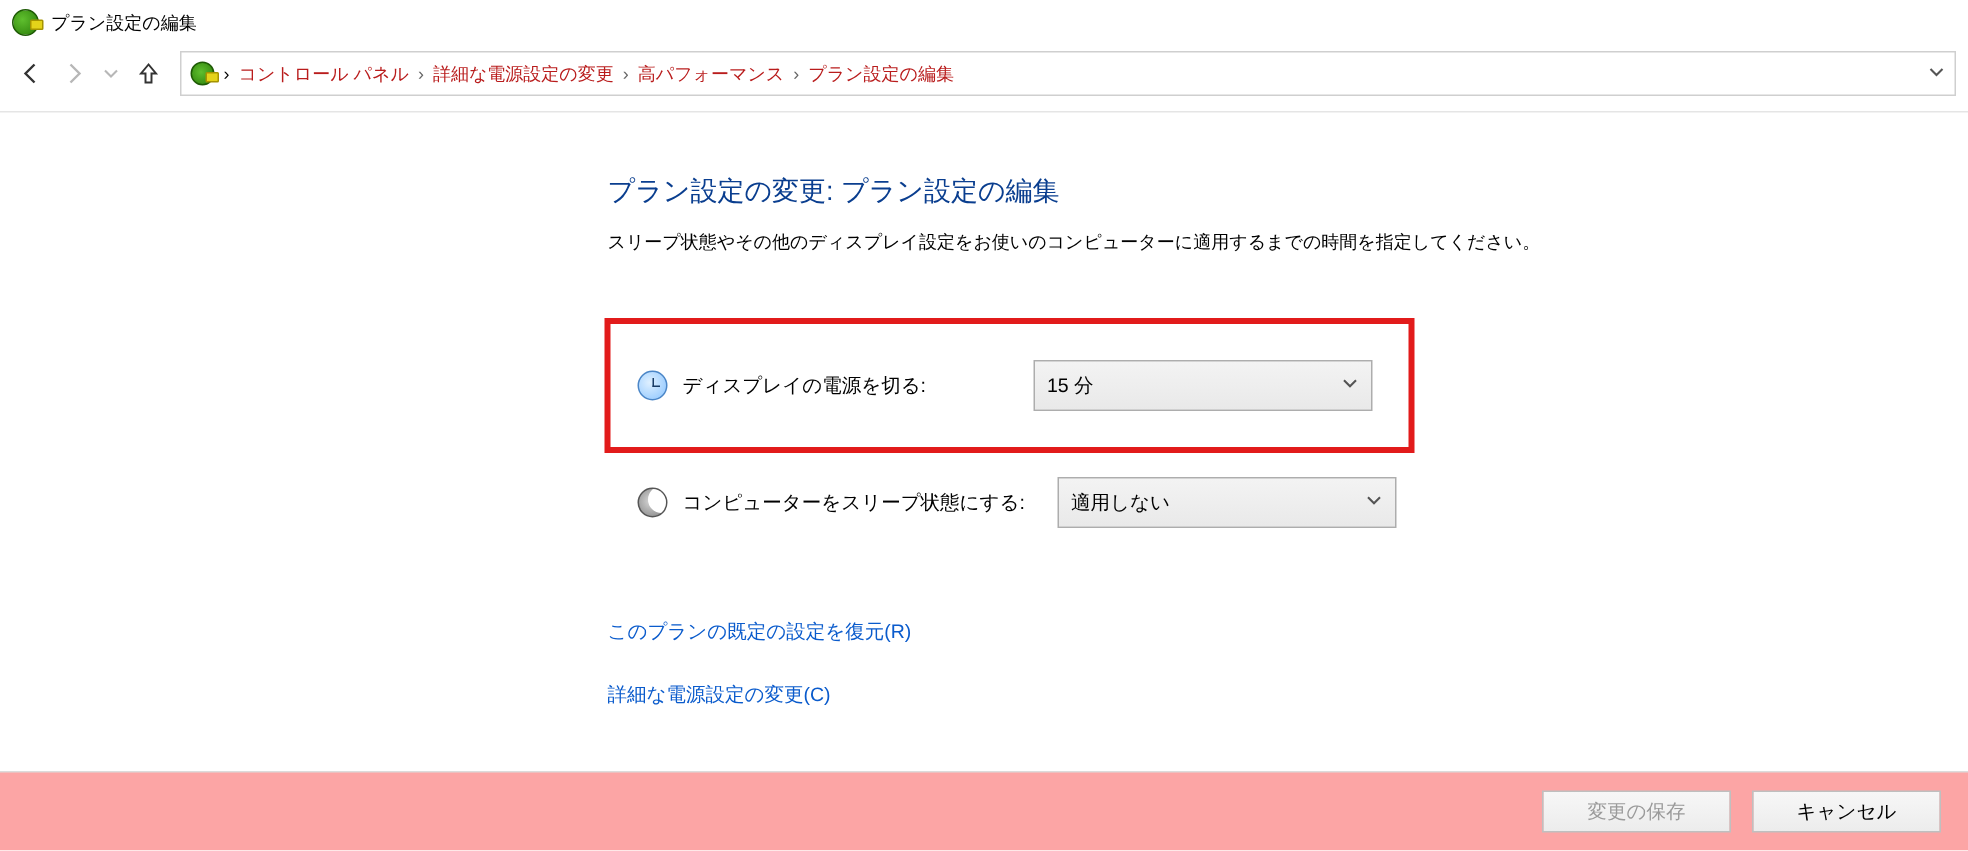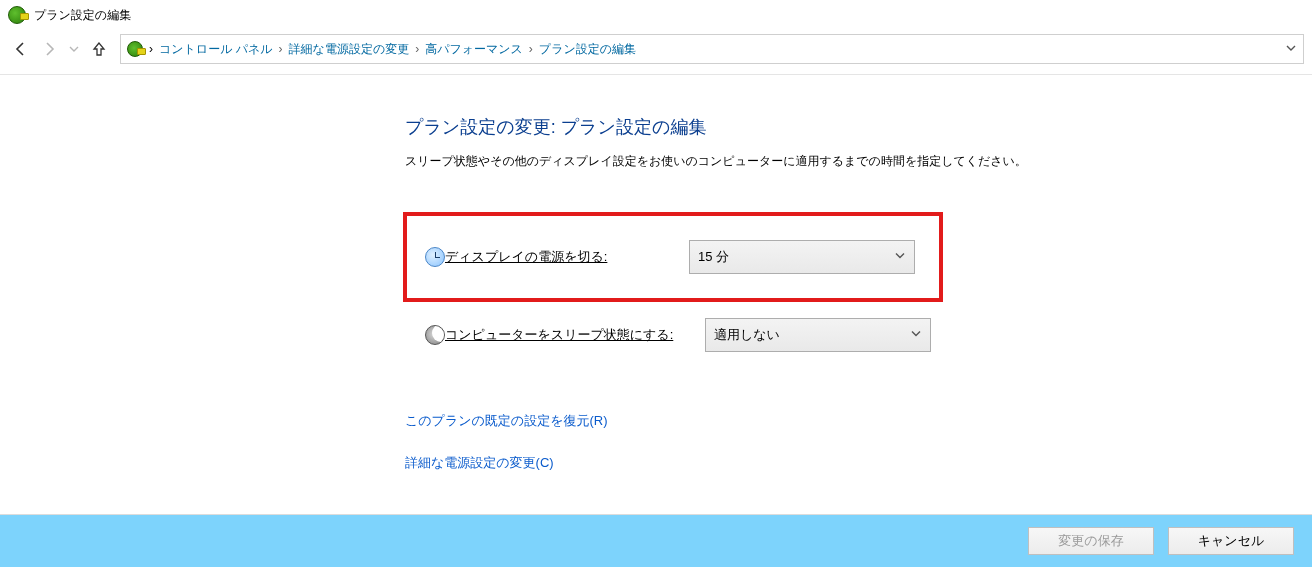--- a/index.html
+++ b/index.html
@@ -36,21 +36,21 @@
     display: flex;
     align-items: center;
     border: 1px solid #cfcfcf;
     height: 30px;
     padding: 0 6px;
     background: #fff;
     gap: 6px;
   }
   .addr .crumb { display:flex; align-items:center; gap:6px; }
   .addr .crumb span.sep { color:#666; }
-  .addr .crumb a { color:#0369a1; text-decoration:none; }
+  .addr .crumb a { color:#b91c1c; text-decoration:none; }
   .addr .expand { margin-left:auto; color:#666; }
   .content {
     padding: 40px 0 0 405px;
   }
   .heading {
     color: #0a3e8f;
     font-size: 18px;
     font-weight: 400;
     margin-bottom: 14px;
   }
@@ -64,41 +64,41 @@
     width: 540px;
     padding: 24px 0 24px 18px;
     margin-left: -2px;
     margin-bottom: 16px;
   }
   .setting-row {
     display: flex;
     align-items: center;
     gap: 12px;
   }
-  .setting-row .lbl { font-size: 13px; width: 252px; display:flex; align-items:center; text-decoration:underline;}
+  .setting-row .lbl { font-size: 13px; width: 252px; display:flex; align-items:center; gap:10px;}
   .select {
     width: 226px;
     height: 34px;
     border: 1px solid #adadad;
     background: linear-gradient(#f3f3f3,#e9e9e9);
     display: flex;
     align-items: center;
     padding: 0 8px;
     font-size: 13px;
     position: relative;
   }
   .select .chev { position:absolute; right:8px; top:50%; transform:translateY(-50%); }
   .row2 { margin-left: 20px; margin-top: 4px; }
   .links { margin-top: 60px; }
   .links a { display:block; color:#0a5bcc; font-size:13px; text-decoration:none; margin-bottom:24px; }
   .footer {
     position: absolute;
     left: 0; right: 0; bottom: 0;
     border-top: 1px solid #dcdcdc;
-    background: #7dd3fc;
+    background: #fca5a5;
     padding: 12px 18px;
     display: flex;
     justify-content: flex-end;
     gap: 14px;
   }
   .btn {
     min-width: 126px;
     height: 28px;
     border: 1px solid #bfbfbf;
     background: linear-gradient(#f7f7f7,#ececec);

